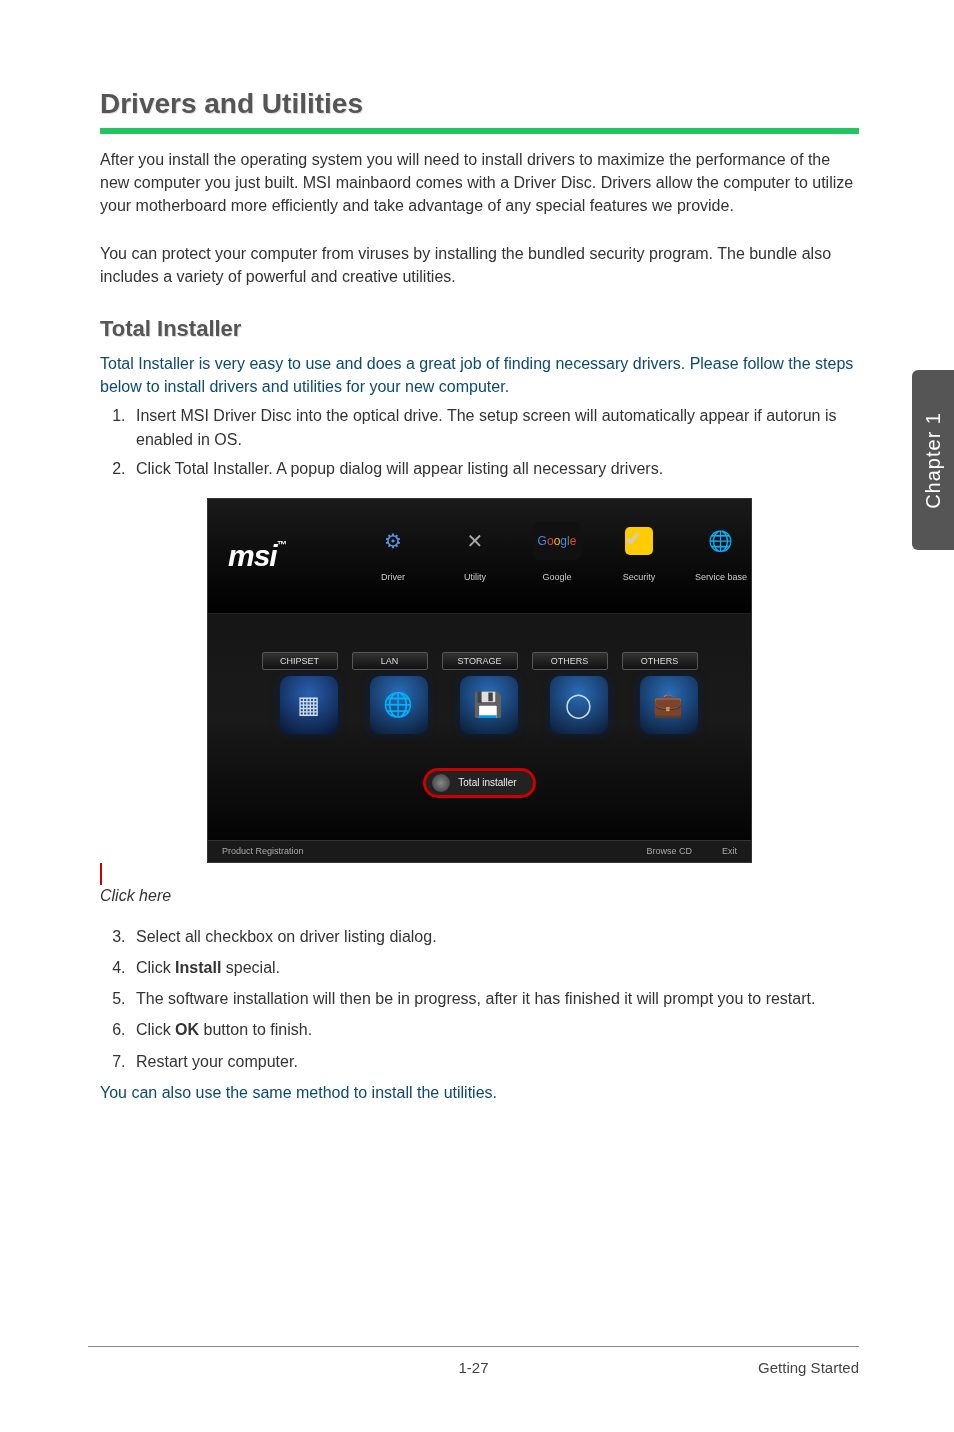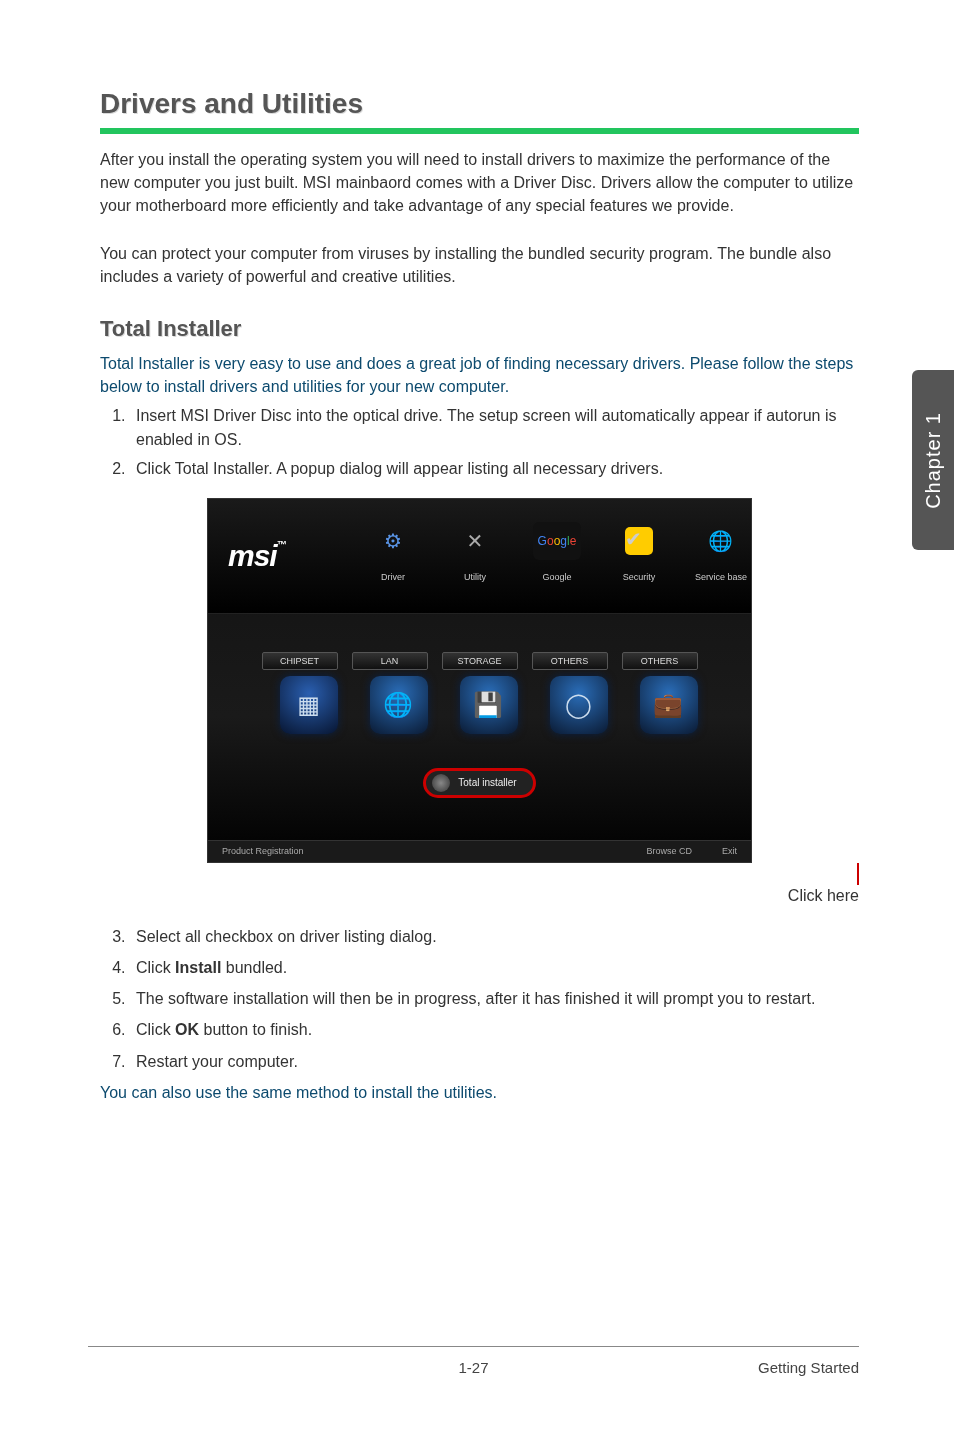--- a/index.html
+++ b/index.html
@@ -199,22 +199,23 @@
       align-items: center;
       padding: 0 14px;
       font-size: 9px;
       color: #aaa;
     }
     .inst-bottom .spacer { flex: 1; }
     .inst-bottom span { margin-left: 30px; }
     .callout-line {
       display: flex;
       flex-direction: column;
-      align-items: flex-end;
+      align-items: flex-start;
       margin-top: 0;
+      font-style: italic;
     }
     .callout-stem {
       width: 2px; height: 22px; background: #c00;
     }
     .callout-text {
       font-size: 16px; color: #333; margin-top: 2px;
     }
     ol.steps2 {
       list-style: decimal;
       padding-left: 30px;
@@ -343,21 +344,21 @@
     </div>
   </div>
 
   <div class="callout-line">
     <div class="callout-stem"></div>
     <div class="callout-text">Click here</div>
   </div>
 
   <ol class="steps2" start="3">
     <li><span>Select all checkbox on driver listing dialog.</span></li>
-    <li><span>Click </span><span class="bold">Install</span><span> bundled.</span></li>
+    <li><span>Click </span><span class="bold">Install</span><span> special.</span></li>
     <li><span>The software installation will then be in progress, after it has finished it will prompt you to restart.</span></li>
     <li><span>Click </span><span class="bold">OK</span><span> button to finish.</span></li>
     <li><span>Restart your computer.</span></li>
   </ol>
 
   <p class="sub-intro">You can also use the same method to install the utilities.</p>
 </div>
 
 <div class="sidebar-tab">
   <span>Chapter 1</span>

